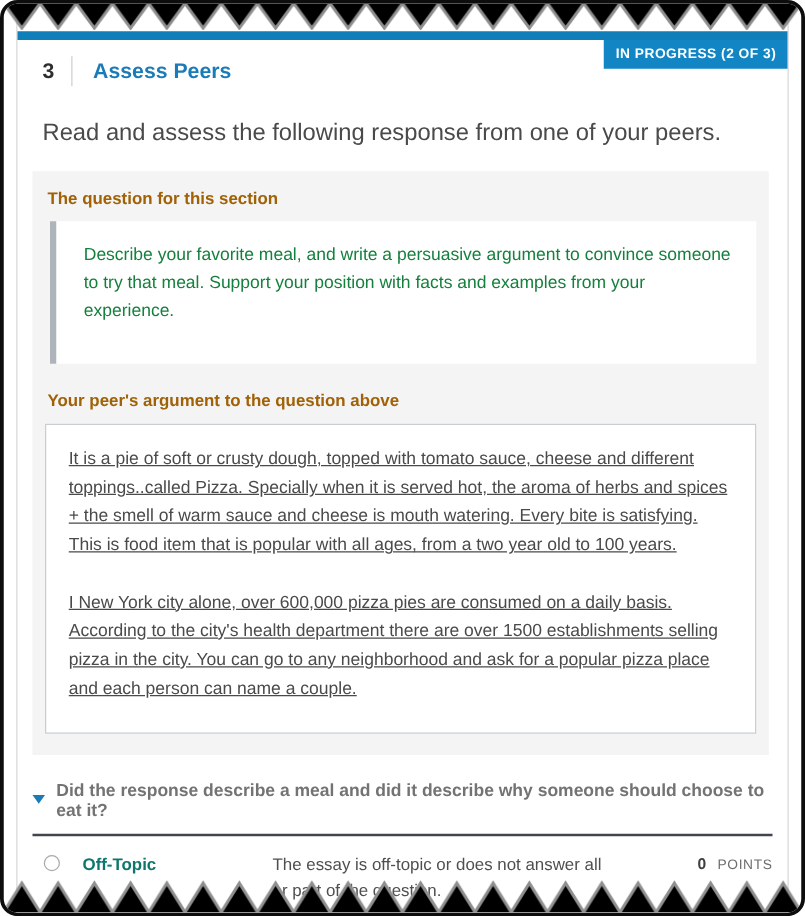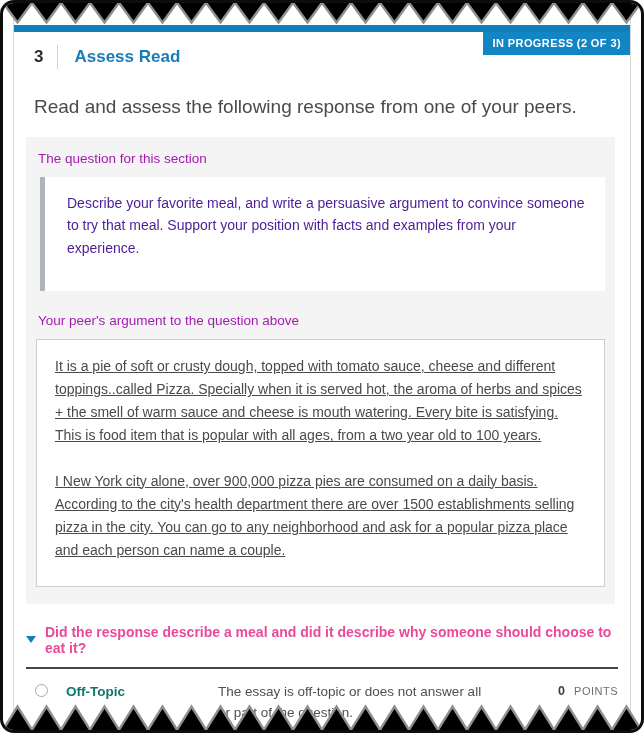--- a/index.html
+++ b/index.html
@@ -14,29 +14,29 @@
     background:#fff;padding-top:22px;box-sizing:border-box;overflow:hidden;}
   .topbar{height:7px;background:#0f7eb9;margin:0 -1px;}
   .badge{position:absolute;top:29px;right:-1px;background:#1285c4;color:#fff;
     font-size:11px;font-weight:bold;letter-spacing:.4px;padding:5px 10px 6px;z-index:4;}
   .hdr{display:flex;align-items:center;gap:0;padding:13px 20px 0;}
   .step-num{font-size:17px;font-weight:bold;color:#2e2e2e;padding-right:14px;}
   .hdr-divider{width:1px;height:24px;background:#d0d0d0;}
   .step-title{font-size:17px;font-weight:bold;color:#1a7bb9;margin:0;padding-left:16px;}
   .intro{margin:27px 20px 0;font-size:19px;color:#4a4a4a;}
   .panel{margin:19px 15px 0 12px;background:#f4f4f5;padding:12px 10px 17px;}
-  .panel h2{font-size:13.5px;font-weight:normal;color:#a21caf;margin:2px 2px 11px;}
+  .panel h2{font-size:13.5px;font-weight:bold;color:#a16207;margin:2px 2px 11px;}
   .quote{margin:0 0 22px 4px;background:#fff;border-left:5px solid #aeb4ba;
-    padding:15px 16px 32px 22px;font-size:14px;color:#4c1d95;line-height:1.6;}
+    padding:15px 16px 32px 22px;font-size:14px;color:#15803d;line-height:1.6;}
   .quote p{margin:0;}
   .response-box{background:#fff;border:1px solid #c9ced4;padding:15px 18px 2px;
     font-size:14px;color:#4a4a4a;line-height:1.65;}
   .response-box p{margin:0 0 22px;text-decoration:underline;}
   .rubric-heading{display:flex;align-items:center;gap:9px;margin:20px 12px 11px;
-    color:#ec4899;font-size:14px;font-weight:bold;cursor:pointer;}
+    color:#737373;font-size:14px;font-weight:bold;cursor:pointer;}
   .caret{width:0;height:0;border-left:5px solid transparent;border-right:5px solid transparent;
     border-top:7px solid #1a7bb9;flex:0 0 auto;}
   .rubric-hr{border:none;border-top:2px solid #40454e;margin:0 12px;}
   .options{margin:0 12px;}
   .opt-row{display:grid;grid-template-columns:40px 152px 1fr 96px;
     padding:13px 0 11px;border-bottom:1px solid #e4e4e4;align-items:start;cursor:pointer;}
   .opt-row:last-child{border-bottom:none;}
   .radio{width:13px;height:13px;border-radius:50%;background:#fff;
     border:1px solid #a9a9a9;margin:2px 0 0 9px;display:inline-block;box-sizing:border-box;}
   .opt-label{font-size:13.5px;font-weight:bold;color:#0f766e;padding:1px 10px 0 0;line-height:1.4;}
@@ -53,35 +53,35 @@
   <div class="page">
     <div class="topbar"></div>
 
     <div class="badge">
       <span>IN PROGRESS (2 OF 3)</span>
     </div>
 
     <div class="hdr">
       <span class="step-num">3</span>
       <span class="hdr-divider"></span>
-      <h1 class="step-title">Assess Read</h1>
+      <h1 class="step-title">Assess Peers</h1>
     </div>
 
     <p class="intro">Read and assess the following response from one of your peers.</p>
 
     <section class="panel">
       <h2>The question for this section</h2>
       <blockquote class="quote">
         <p>Describe your favorite meal, and write a persuasive argument to convince someone to try that meal. Support your position with facts and examples from your experience.</p>
       </blockquote>
 
       <h2>Your peer's argument to the question above</h2>
       <div class="response-box" id="response-box">
           <p>It is a pie of soft or crusty dough, topped with tomato sauce, cheese and different toppings..called Pizza. Specially when it is served hot, the aroma of herbs and spices + the smell of warm sauce and cheese is mouth watering. Every bite is satisfying. This is food item that is popular with all ages, from a two year old to 100 years.</p>
-          <p>I New York city alone, over 900,000 pizza pies are consumed on a daily basis. According to the city's health department there are over 1500 establishments selling pizza in the city. You can go to any neighborhood and ask for a popular pizza place and each person can name a couple.</p>
+          <p>I New York city alone, over 600,000 pizza pies are consumed on a daily basis. According to the city's health department there are over 1500 establishments selling pizza in the city. You can go to any neighborhood and ask for a popular pizza place and each person can name a couple.</p>
         </div>
     </section>
 
     <section>
       <div class="rubric-heading">
         <span class="caret"></span>
         <span>Did the response describe a meal and did it describe why someone should choose to eat it?</span>
       </div>
       <hr class="rubric-hr">
 

